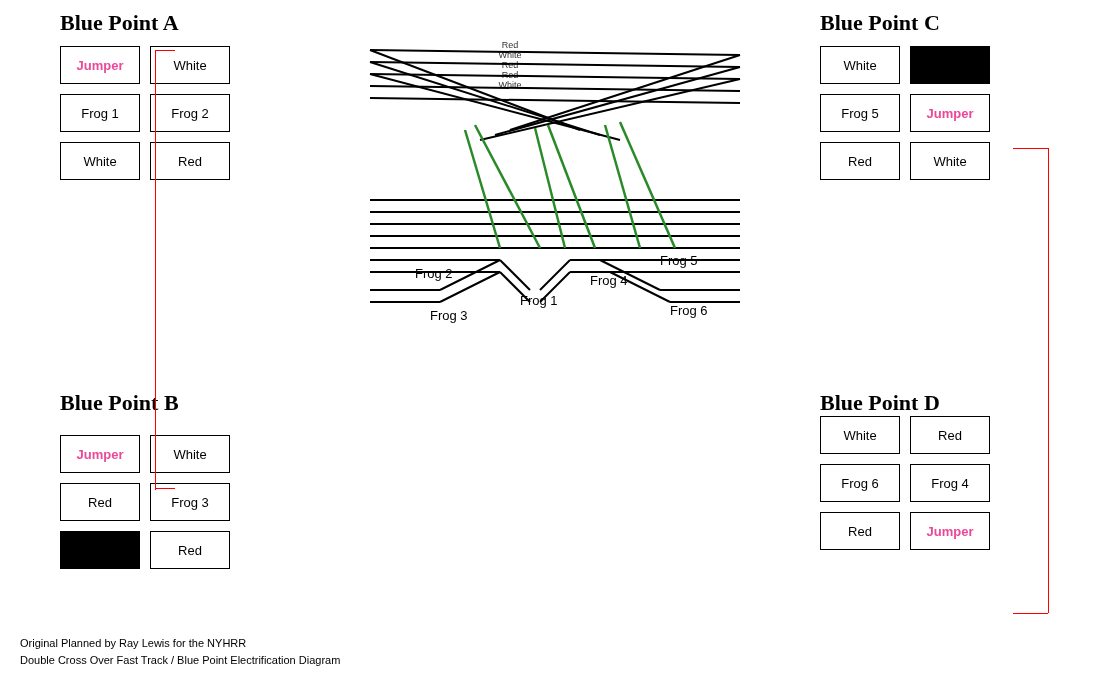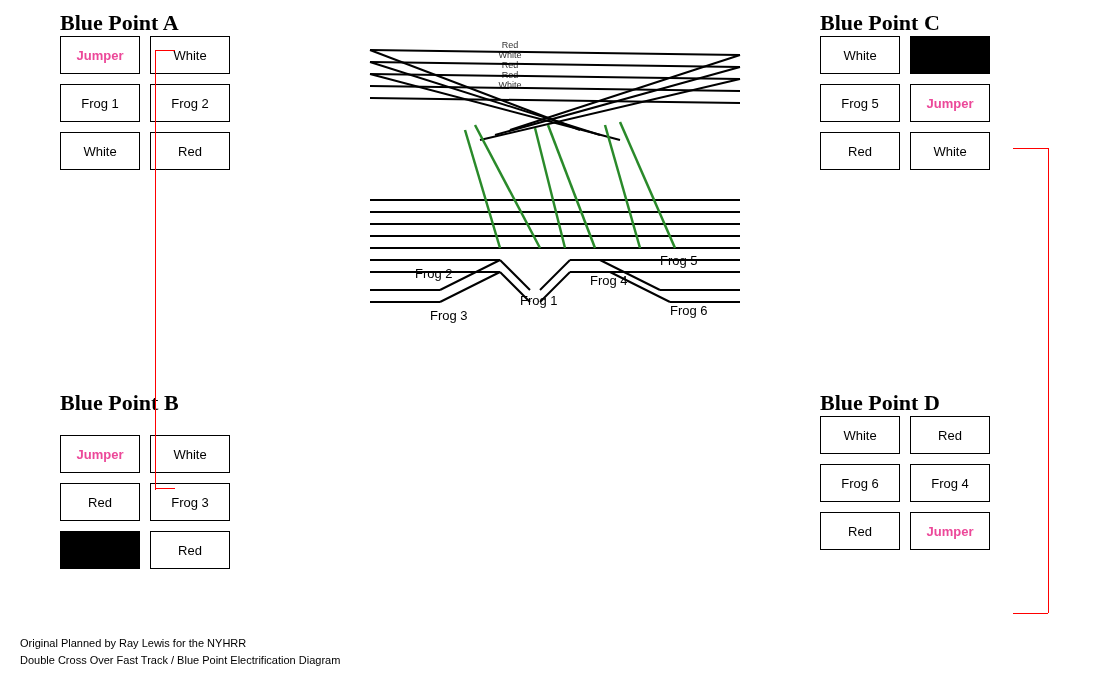--- a/index.html
+++ b/index.html
@@ -38,21 +38,21 @@
       font-weight: bold;
     }
 
     
     #blue-point-a {
       position: absolute;
       top: 10px;
       left: 60px;
     }
     #blue-point-a .title {
-      margin-bottom: 0;
+      margin-bottom: 10px;
     }
     #blue-point-a .grid {
       display: grid;
       grid-template-columns: 80px 80px;
       gap: 10px;
     }
 
     
     #blue-point-b {
       position: absolute;
@@ -68,20 +68,21 @@
       gap: 10px;
     }
 
     
     #blue-point-c {
       position: absolute;
       top: 10px;
       left: 820px;
     }
     #blue-point-c .title {
+      margin-bottom: 10px;
     }
     #blue-point-c .grid {
       display: grid;
       grid-template-columns: 80px 80px;
       gap: 10px;
     }
 
     
     #blue-point-d {
       position: absolute;

